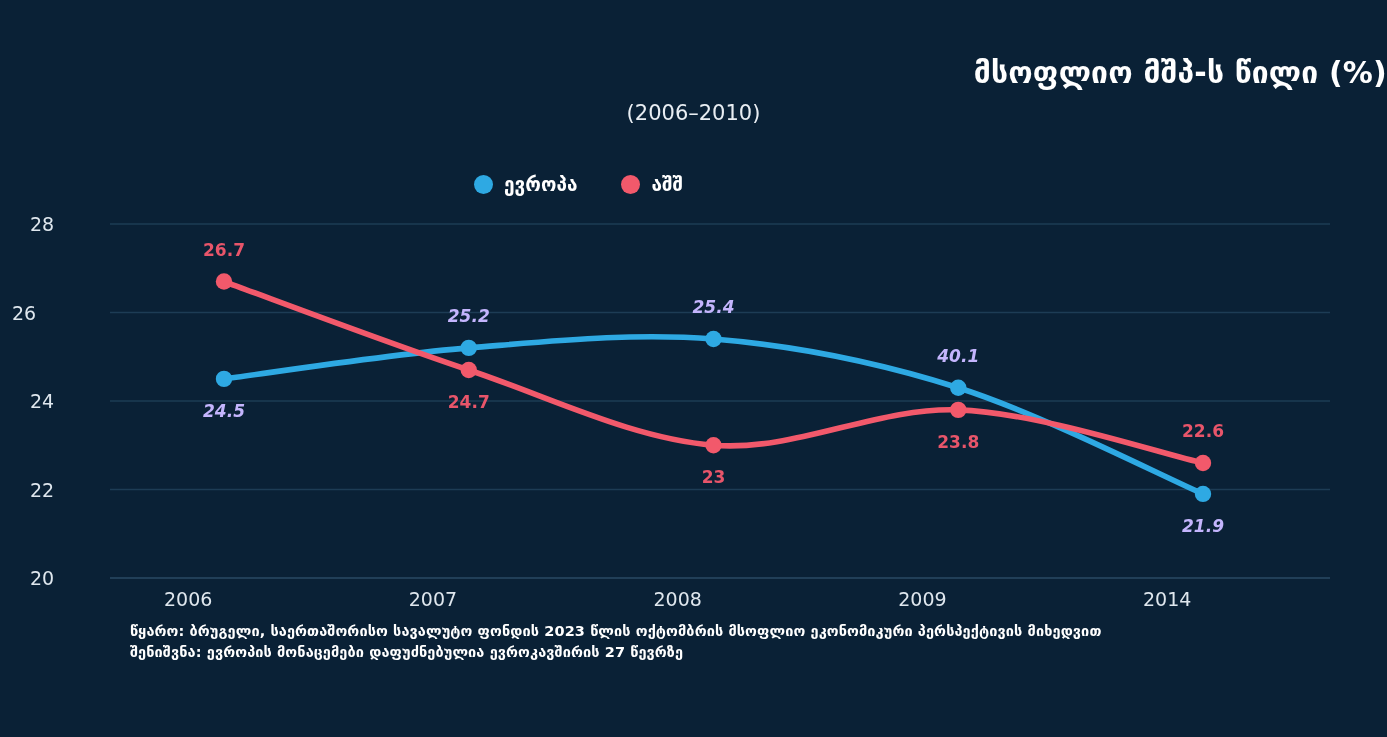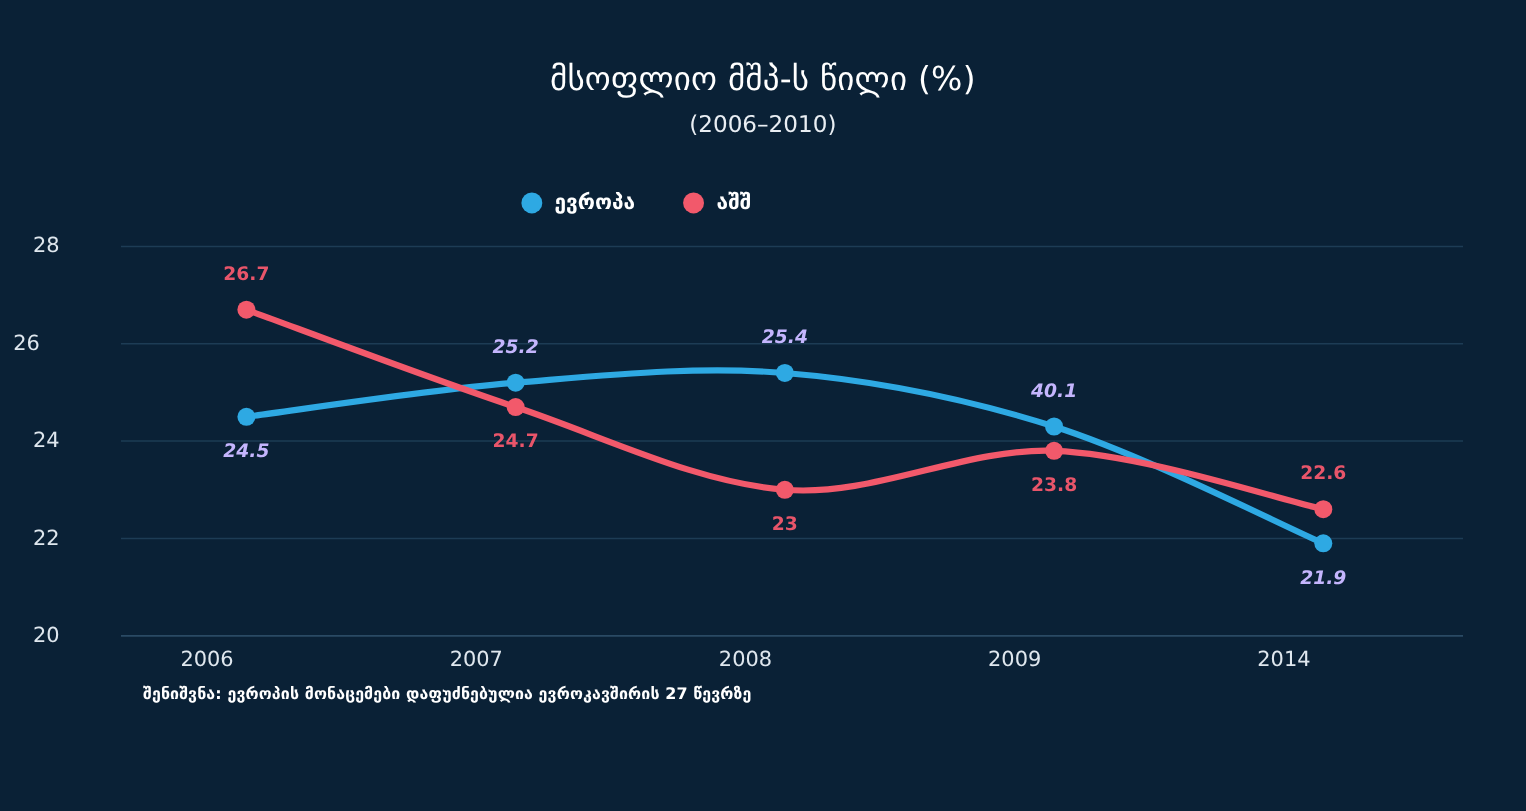--- a/index.html
+++ b/index.html
@@ -28,25 +28,26 @@
   .title-block {
     position: absolute;
     top: 56px;
     left: 0;
     width: 1387px;
     text-align: center;
     pointer-events: none;
   }
   .chart-title {
     font-size: 30px;
-    font-weight: 400;
+    font-weight: 700;
     color: #ffffff;
     letter-spacing: 0.2px;
     line-height: 1.15;
     margin: 0;
+    text-align: right;
   }
   .chart-subtitle {
     font-size: 21px;
     font-weight: 400;
     color: #e9eef3;
     margin: 10px 0 0 0;
     line-height: 1.15;
   }
 
   
@@ -227,16 +228,17 @@
       <div class="dlabel europe" style="left: 958.25px; top: 355.725px;">40.1</div>
       <div class="dlabel europe" style="left: 1203px; top: 525.925px;">21.9</div>
       <div class="dlabel usa" style="left: 224px; top: 249.525px;">26.7</div>
       <div class="dlabel usa" style="left: 468.75px; top: 402.025px;">24.7</div>
       <div class="dlabel usa" style="left: 713.5px; top: 477.25px;">23</div>
       <div class="dlabel usa" style="left: 958.25px; top: 441.85px;">23.8</div>
       <div class="dlabel usa" style="left: 1203px; top: 430.95px;">22.6</div>
     </div>
 
   <div class="footnote">
+    <div class="footnote-line">წყარო: ბრუგელი, საერთაშორისო სავალუტო ფონდის 2023 წლის ოქტომბრის მსოფლიო ეკონომიკური პერსპექტივის მიხედვით</div>
     <div class="footnote-line">შენიშვნა: ევროპის მონაცემები დაფუძნებულია ევროკავშირის 27 წევრზე</div>
   </div>
 
 </div>
 
 </body></html>

